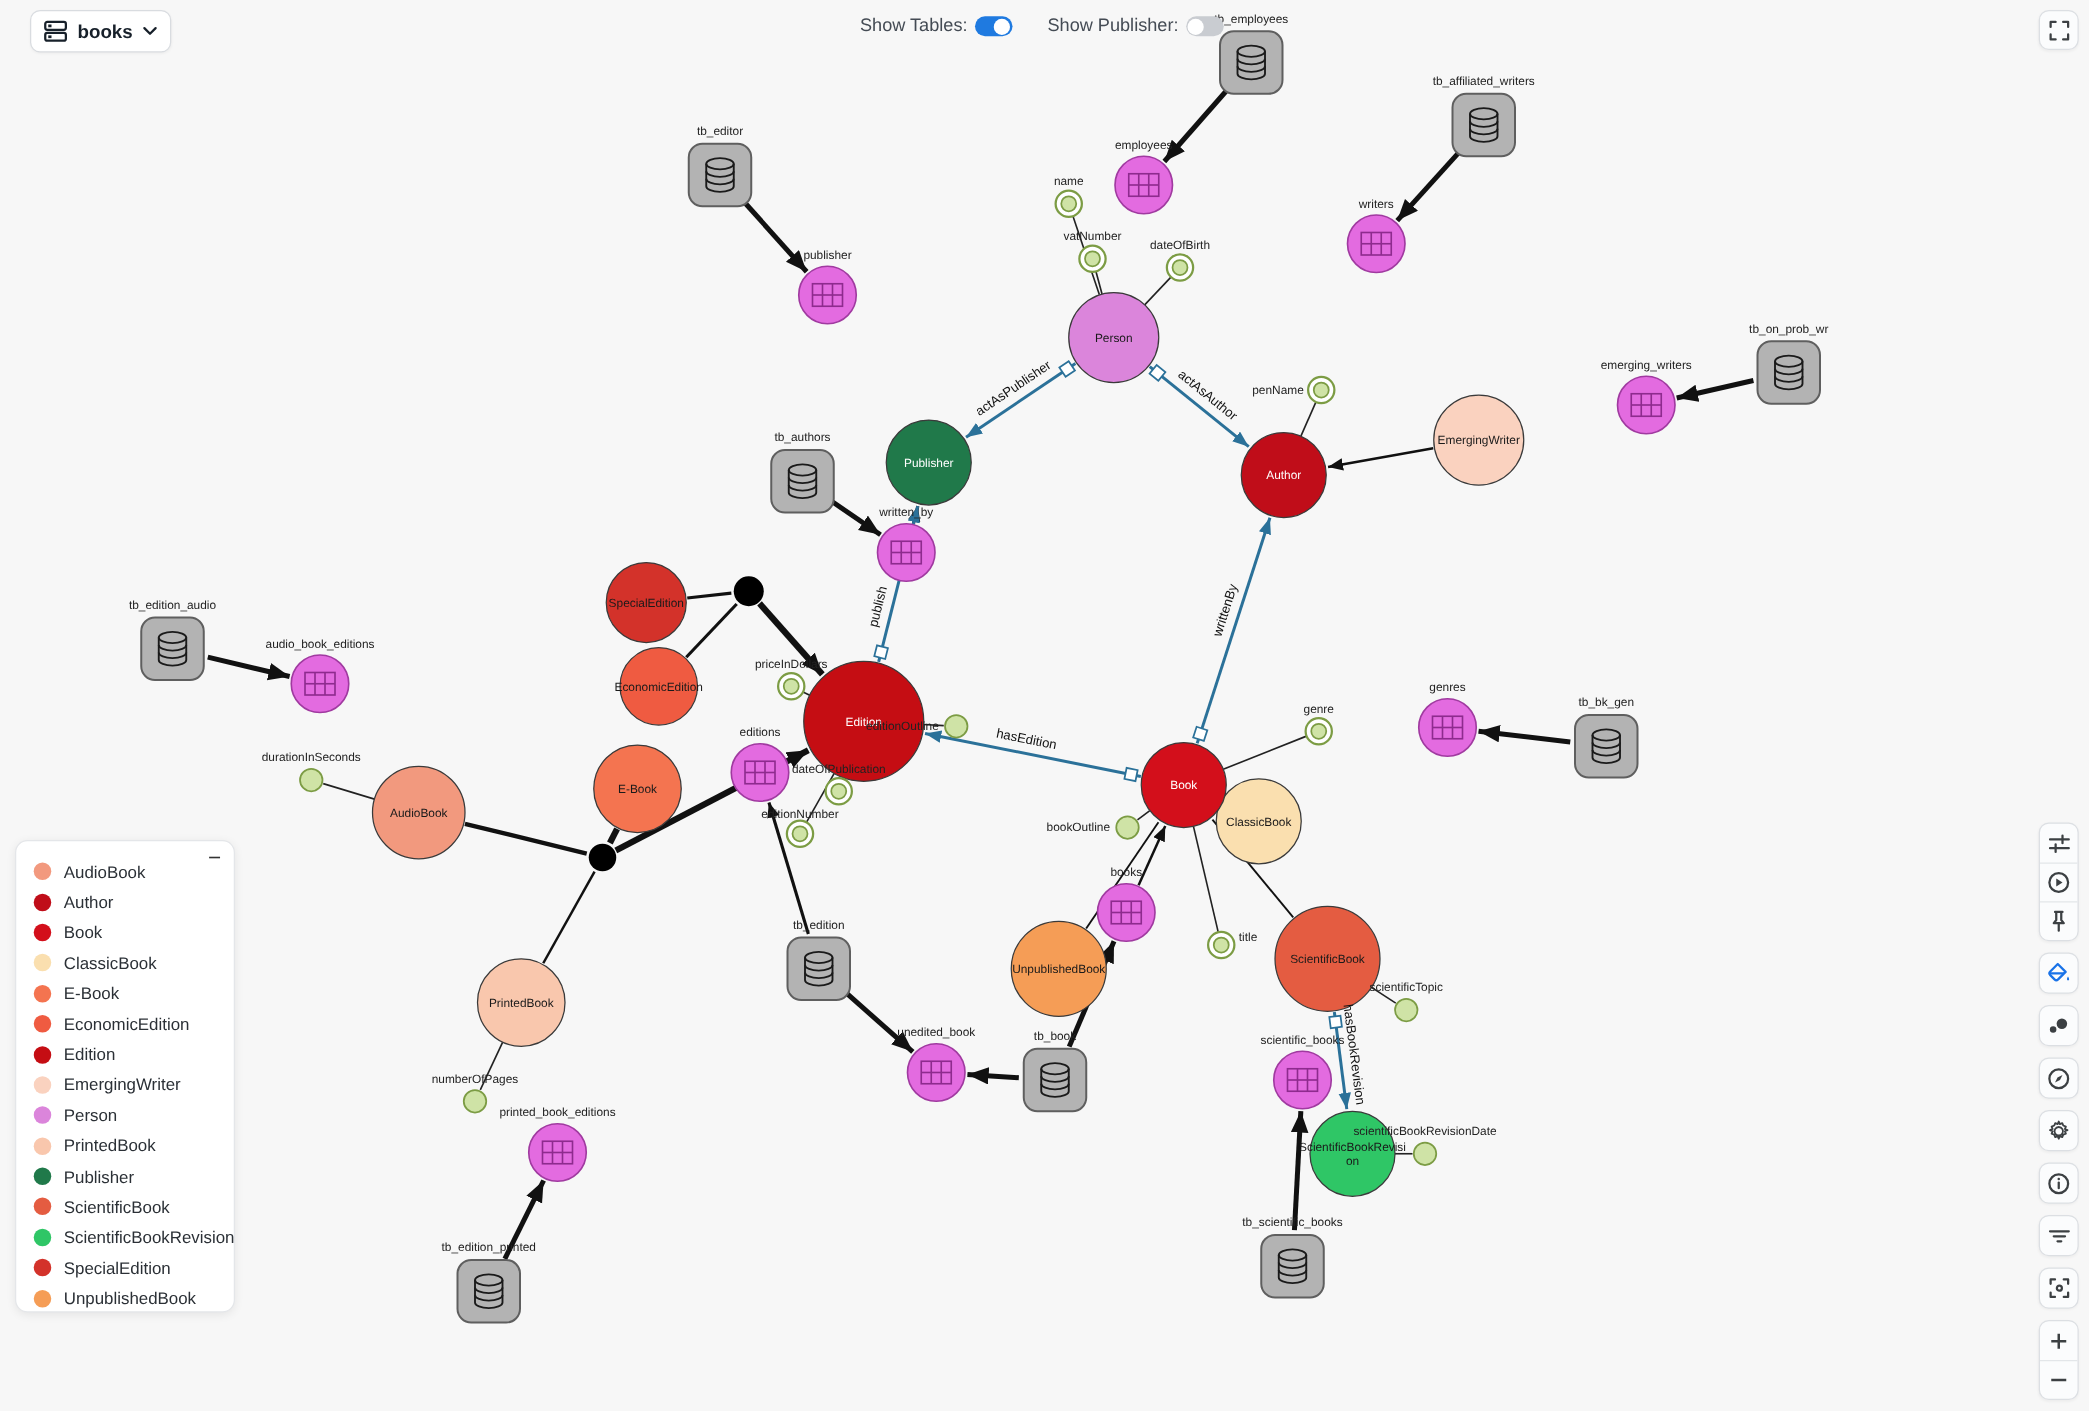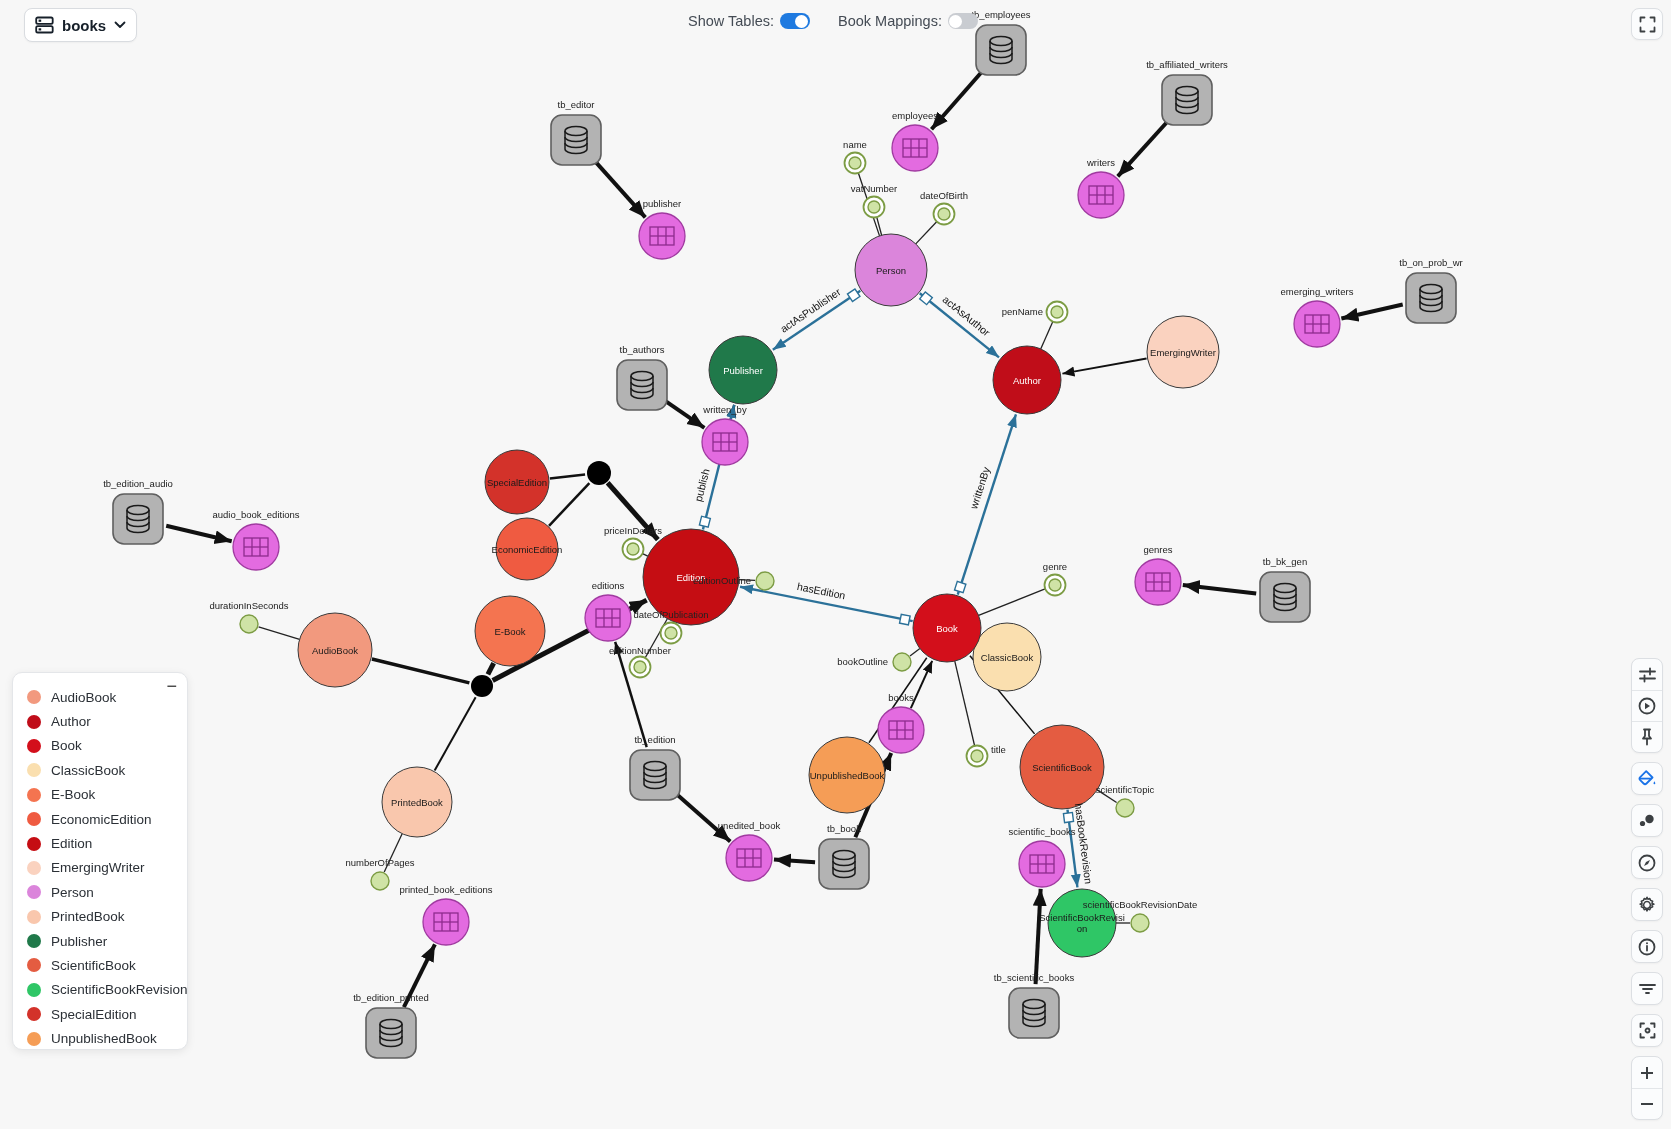--- a/index.html
+++ b/index.html
@@ -512,21 +512,21 @@
   </div>
 
   <div class="topbar-toggles">
     <div class="tg-item">
       <span class="tg-label">Show Tables:</span>
       <span class="toggle on">
           <span class="knob"></span>
         </span>
     </div>
     <div class="tg-item">
-      <span class="tg-label">Book Mappings:</span>
+      <span class="tg-label">Show Publisher:</span>
       <span class="toggle off">
           <span class="knob"></span>
         </span>
     </div>
   </div>
 
   <div class="iconbtn fullscreen">
     <div class="cell">
       <svg width="17" height="17" viewBox="0 0 17 17">
         <path d="M1.5,5.5 V1.5 H5.5 M11.5,1.5 H15.5 V5.5 M15.5,11.5 V15.5 H11.5 M5.5,15.5 H1.5 V11.5" class="icon-stroke"></path>

